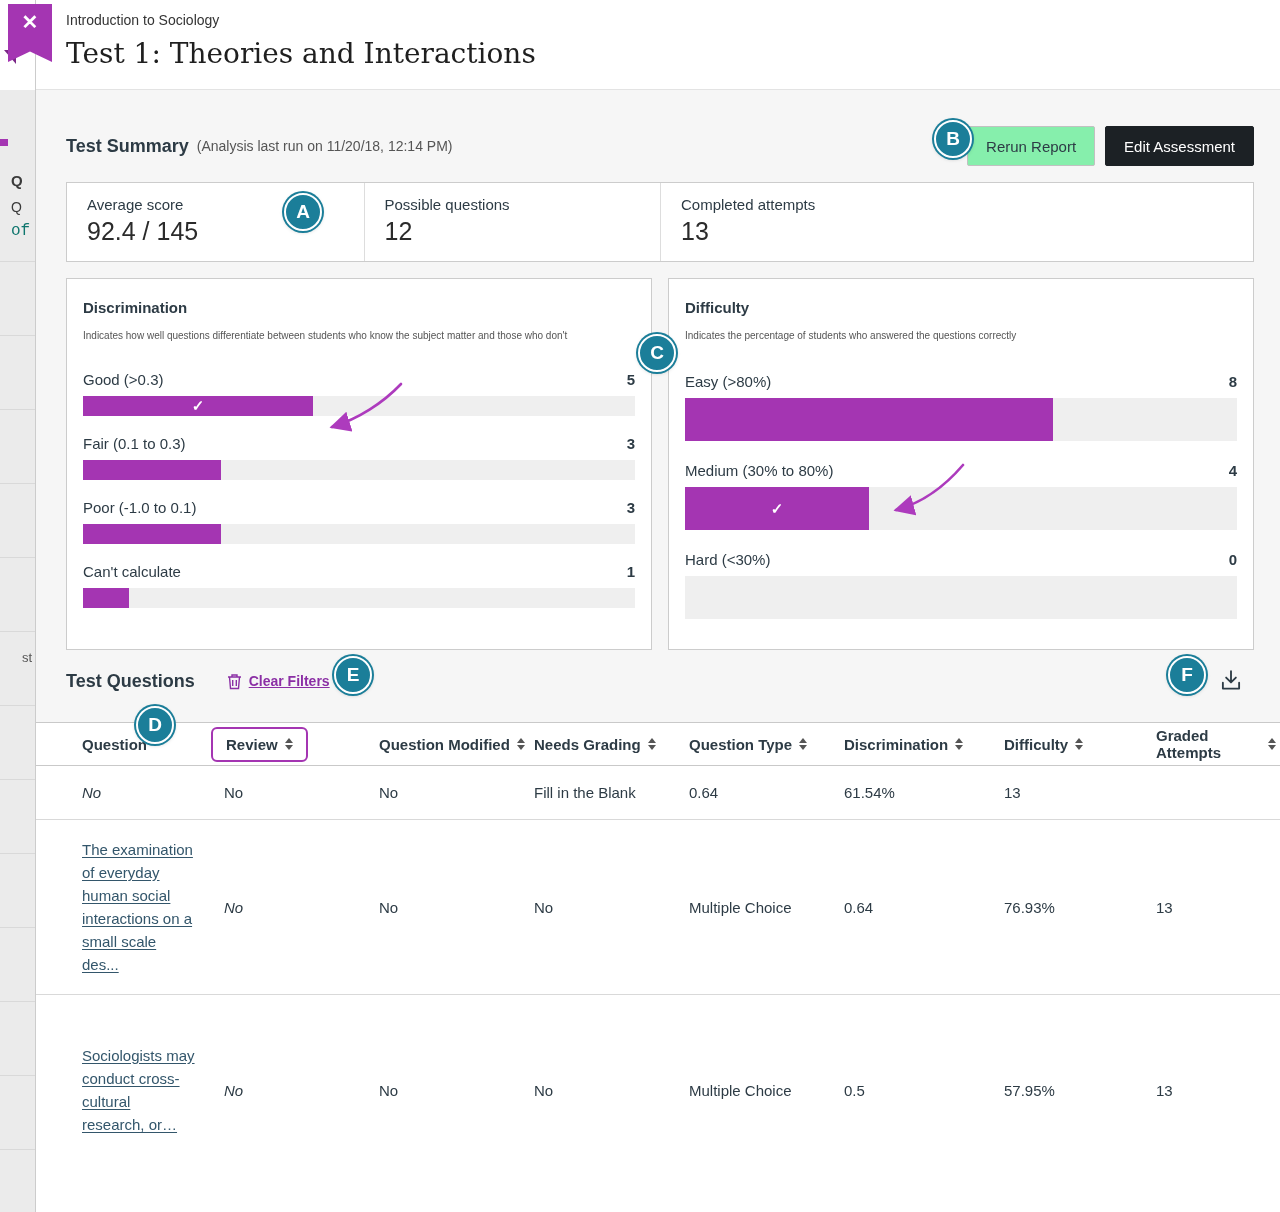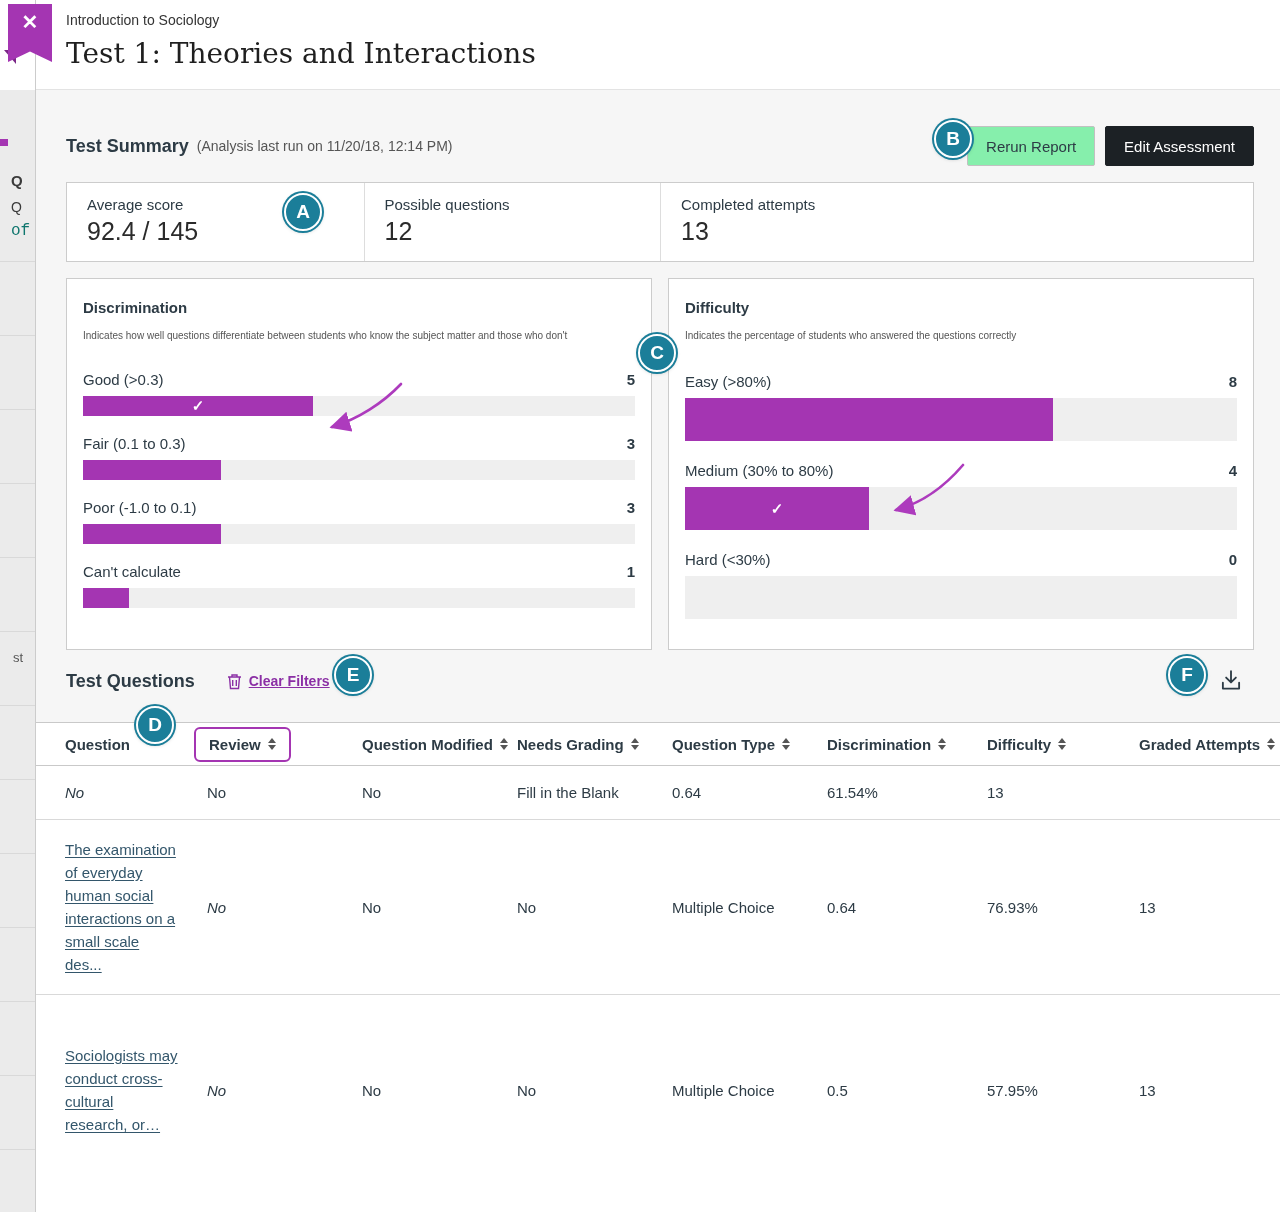--- a/index.html
+++ b/index.html
@@ -11,21 +11,21 @@
 
   
   .underlay { position:absolute; left:0; top:0; width:35px; height:100%; background:#ebebeb; overflow:hidden; }
   .underlay::before { content:''; position:absolute; top:0; left:0; right:0; height:90px; background:#fff; }
   .u-lines { position:absolute; top:188px; left:0; right:0; bottom:0;
              background: repeating-linear-gradient(to bottom, transparent 0 73px, #d9d9d9 73px 74px); }
   .frag { position:absolute; color:#3a3a3a; white-space:nowrap; }
   .f0 { left:11px; top:172px; font-size:15px; font-weight:700; }
   .f1 { left:11px; top:199px; font-size:14px; }
   .f2 { left:11px; top:222px; font-size:16px; color:#0f766e;font-family:Liberation Mono, monospace; }
-  .f3 { left:13px; top:650px; font-size:13px; color:#555; }
+  .f3 { left:22px; top:650px; font-size:13px; color:#555; }
   .u-accent { position:absolute; left:0; top:139px; width:8px; height:7px; background:var(--purple,#a435b2); }
 
   
   .close-wrap { position:absolute; left:8px; top:4px; width:44px; height:66px; cursor:pointer; z-index:30; }
   .fold { position:absolute; left:-4px; top:46px; width:0; height:0;
           border-top:14px solid #7a2787; border-left:12px solid transparent; }
   .ribbon { position:absolute; left:0; top:0; width:44px; height:58px; background:var(--purple,#b44ec0);
             clip-path: polygon(0 0, 100% 0, 100% 100%, 50% 82%, 0 100%); }
   .ribbon .x { position:absolute; left:0; top:6px; width:100%; text-align:center; color:#fff; font-size:20px; font-weight:700; }
 
@@ -69,21 +69,21 @@
 
   .tq-row { display:flex; align-items:center; padding:4px 0 16px; }
   .clear { margin-left:32px; color:var(--linkpurple,#8b2fa5); font-size:14px; font-weight:700;
            text-decoration:underline; display:inline-flex; align-items:center; gap:7px; cursor:pointer; }
   .clear svg { text-decoration:none; }
   .dl { margin-left:auto; margin-right:10px; cursor:pointer; display:inline-flex; }
 
   
   .table { background:#fff; }
   .thead, .trow { display:grid; grid-template-columns:142px 155px 155px 155px 155px 160px 152px 1fr;
-                  padding-left:29px; padding-right:4px; align-items:center; }
+                  padding-left:46px; padding-right:4px; align-items:center; }
   .thead { border-top:1px solid #c9c9c9; border-bottom:1px solid #c9c9c9; height:44px;
            font-weight:700; font-size:15px; }
   .th-inner { display:inline-flex; align-items:center; gap:7px; cursor:pointer; }
   .review-box { border:2px solid var(--purple,#a435b2); border-radius:6px; padding:7px 13px; margin-left:-13px; }
   .sort { display:inline-flex; flex-direction:column; gap:2px; }
   .s-up { width:0; height:0; border-left:4px solid transparent; border-right:4px solid transparent; border-bottom:5px solid #555; }
   .s-dn { width:0; height:0; border-left:4px solid transparent; border-right:4px solid transparent; border-top:5px solid #555; }
   .trow { border-bottom:1px solid #d9d9d9; font-size:15px; padding-top:18px; padding-bottom:18px; }
   .trow:last-child { border-bottom:none; min-height:190px; }
   .q-link { display:block; width:113px; color:#33566b; text-decoration:underline; text-underline-offset:2px;

